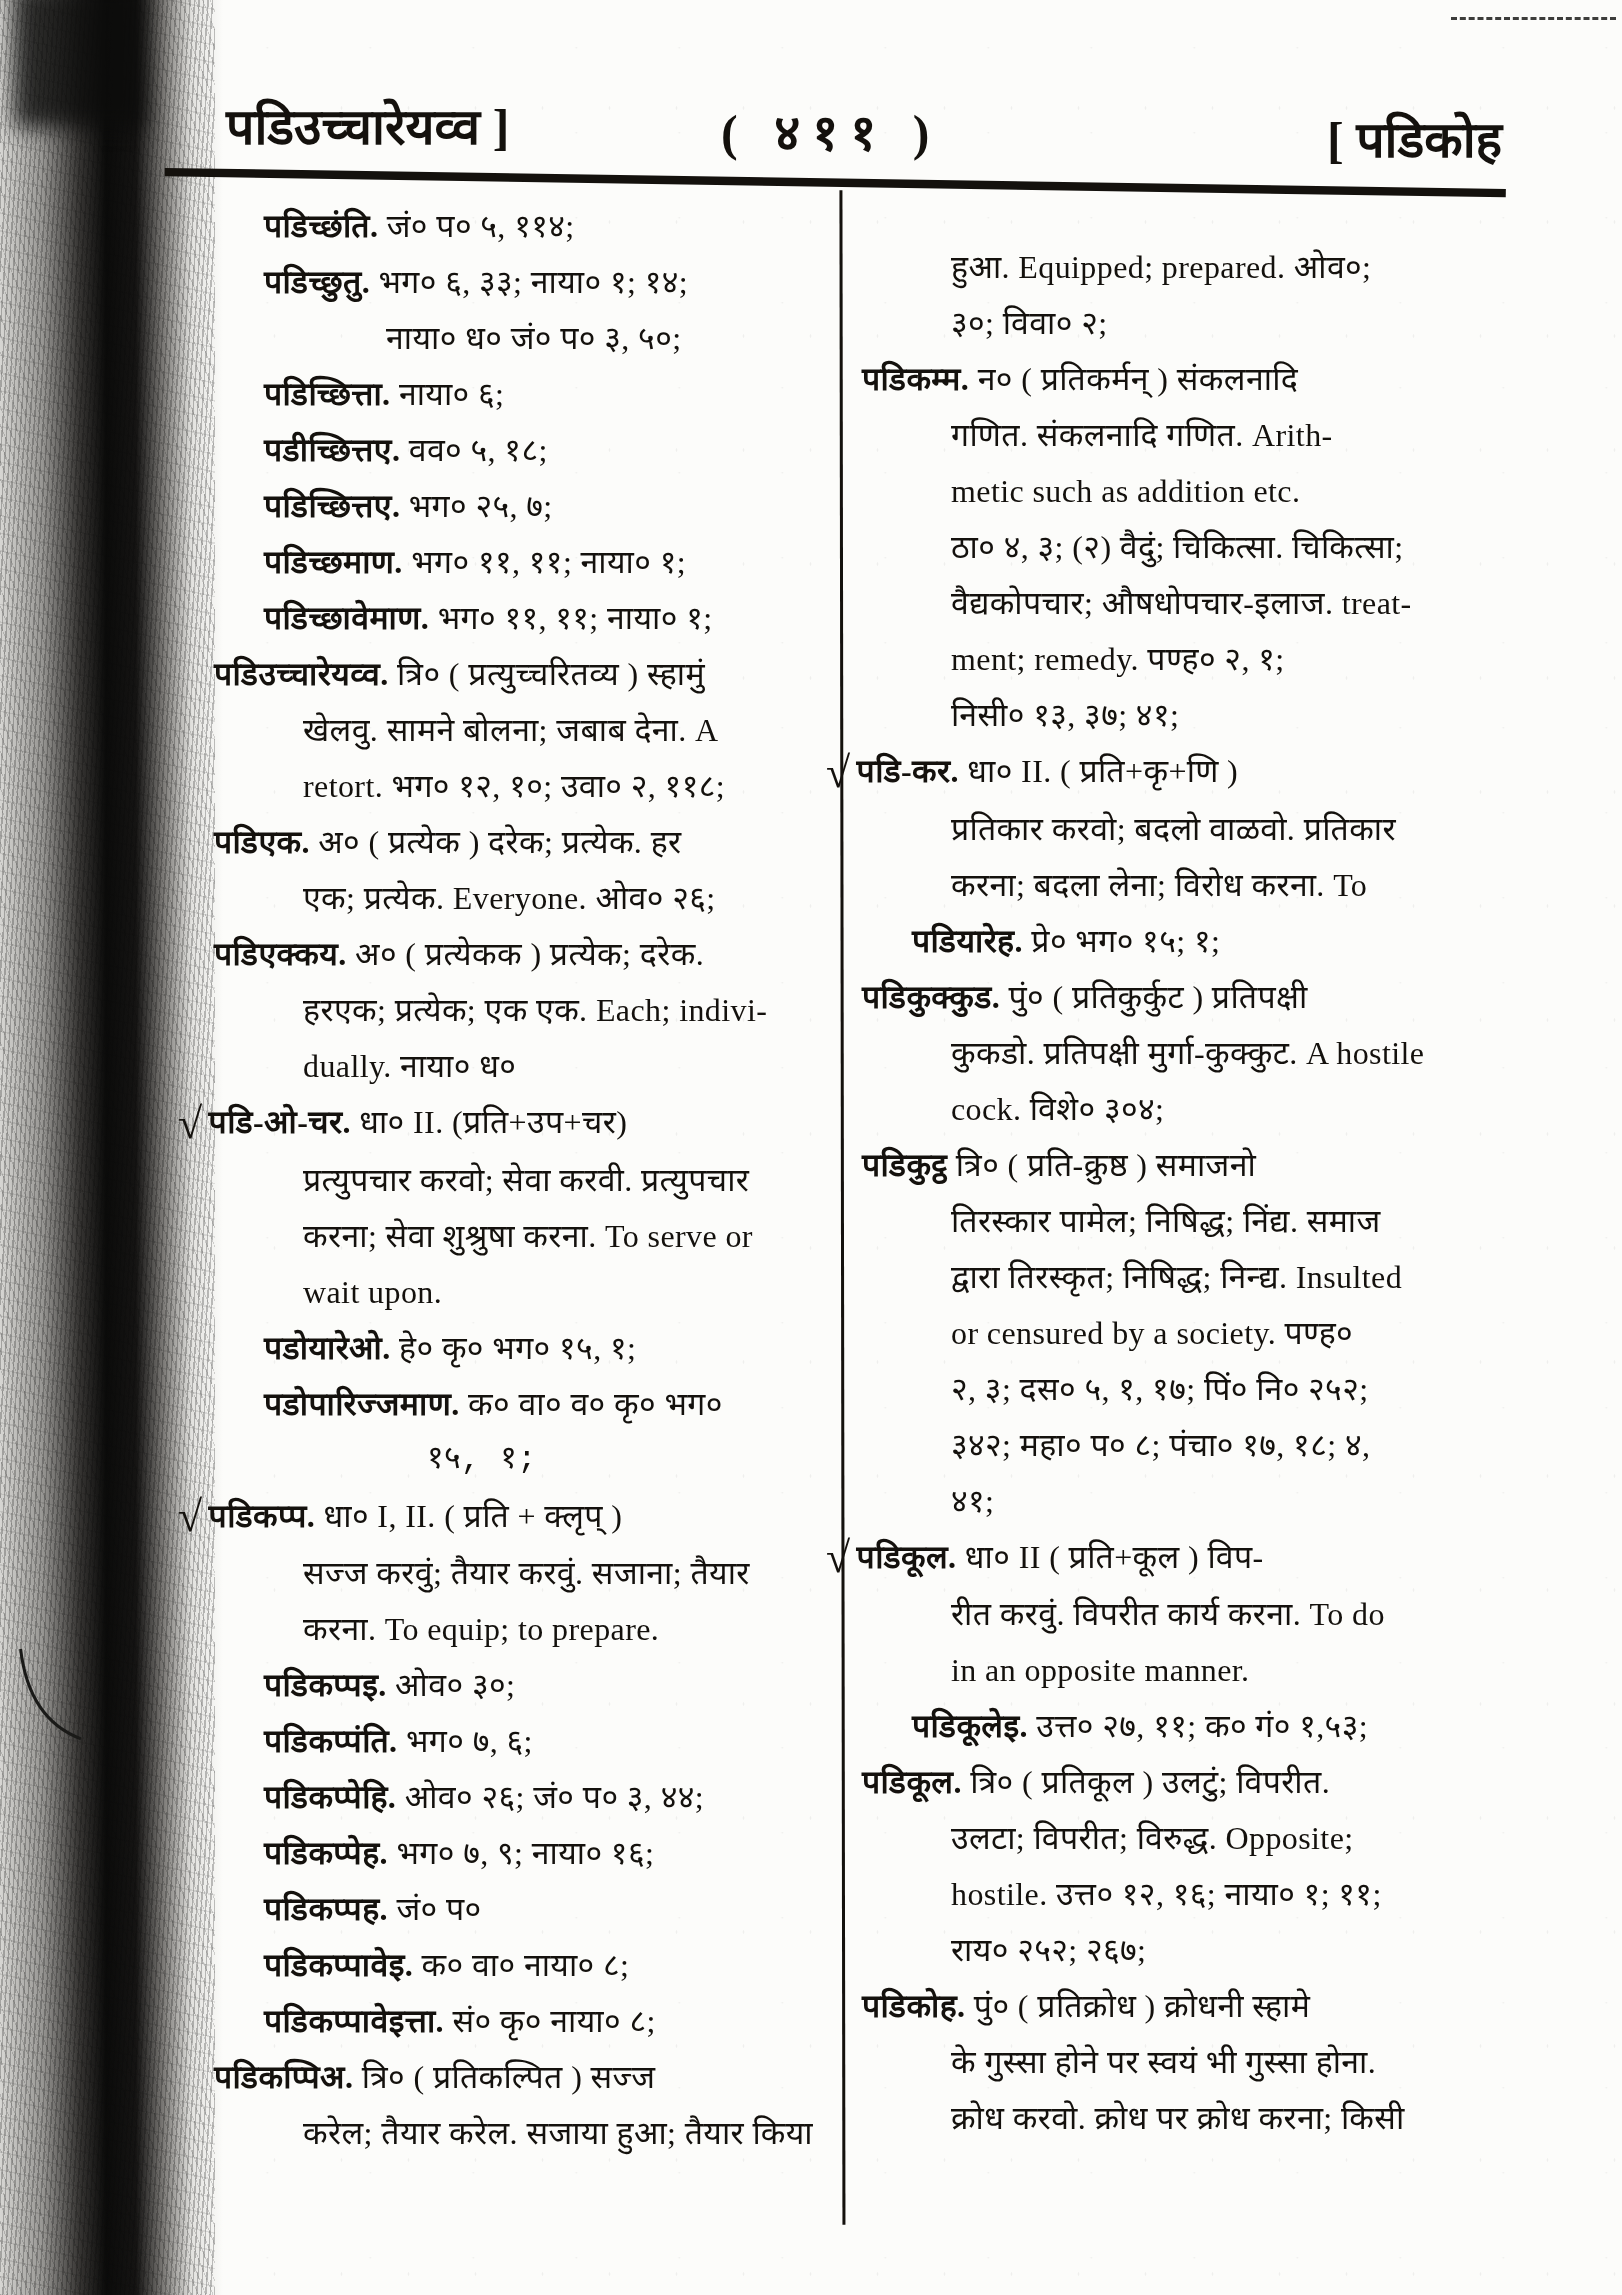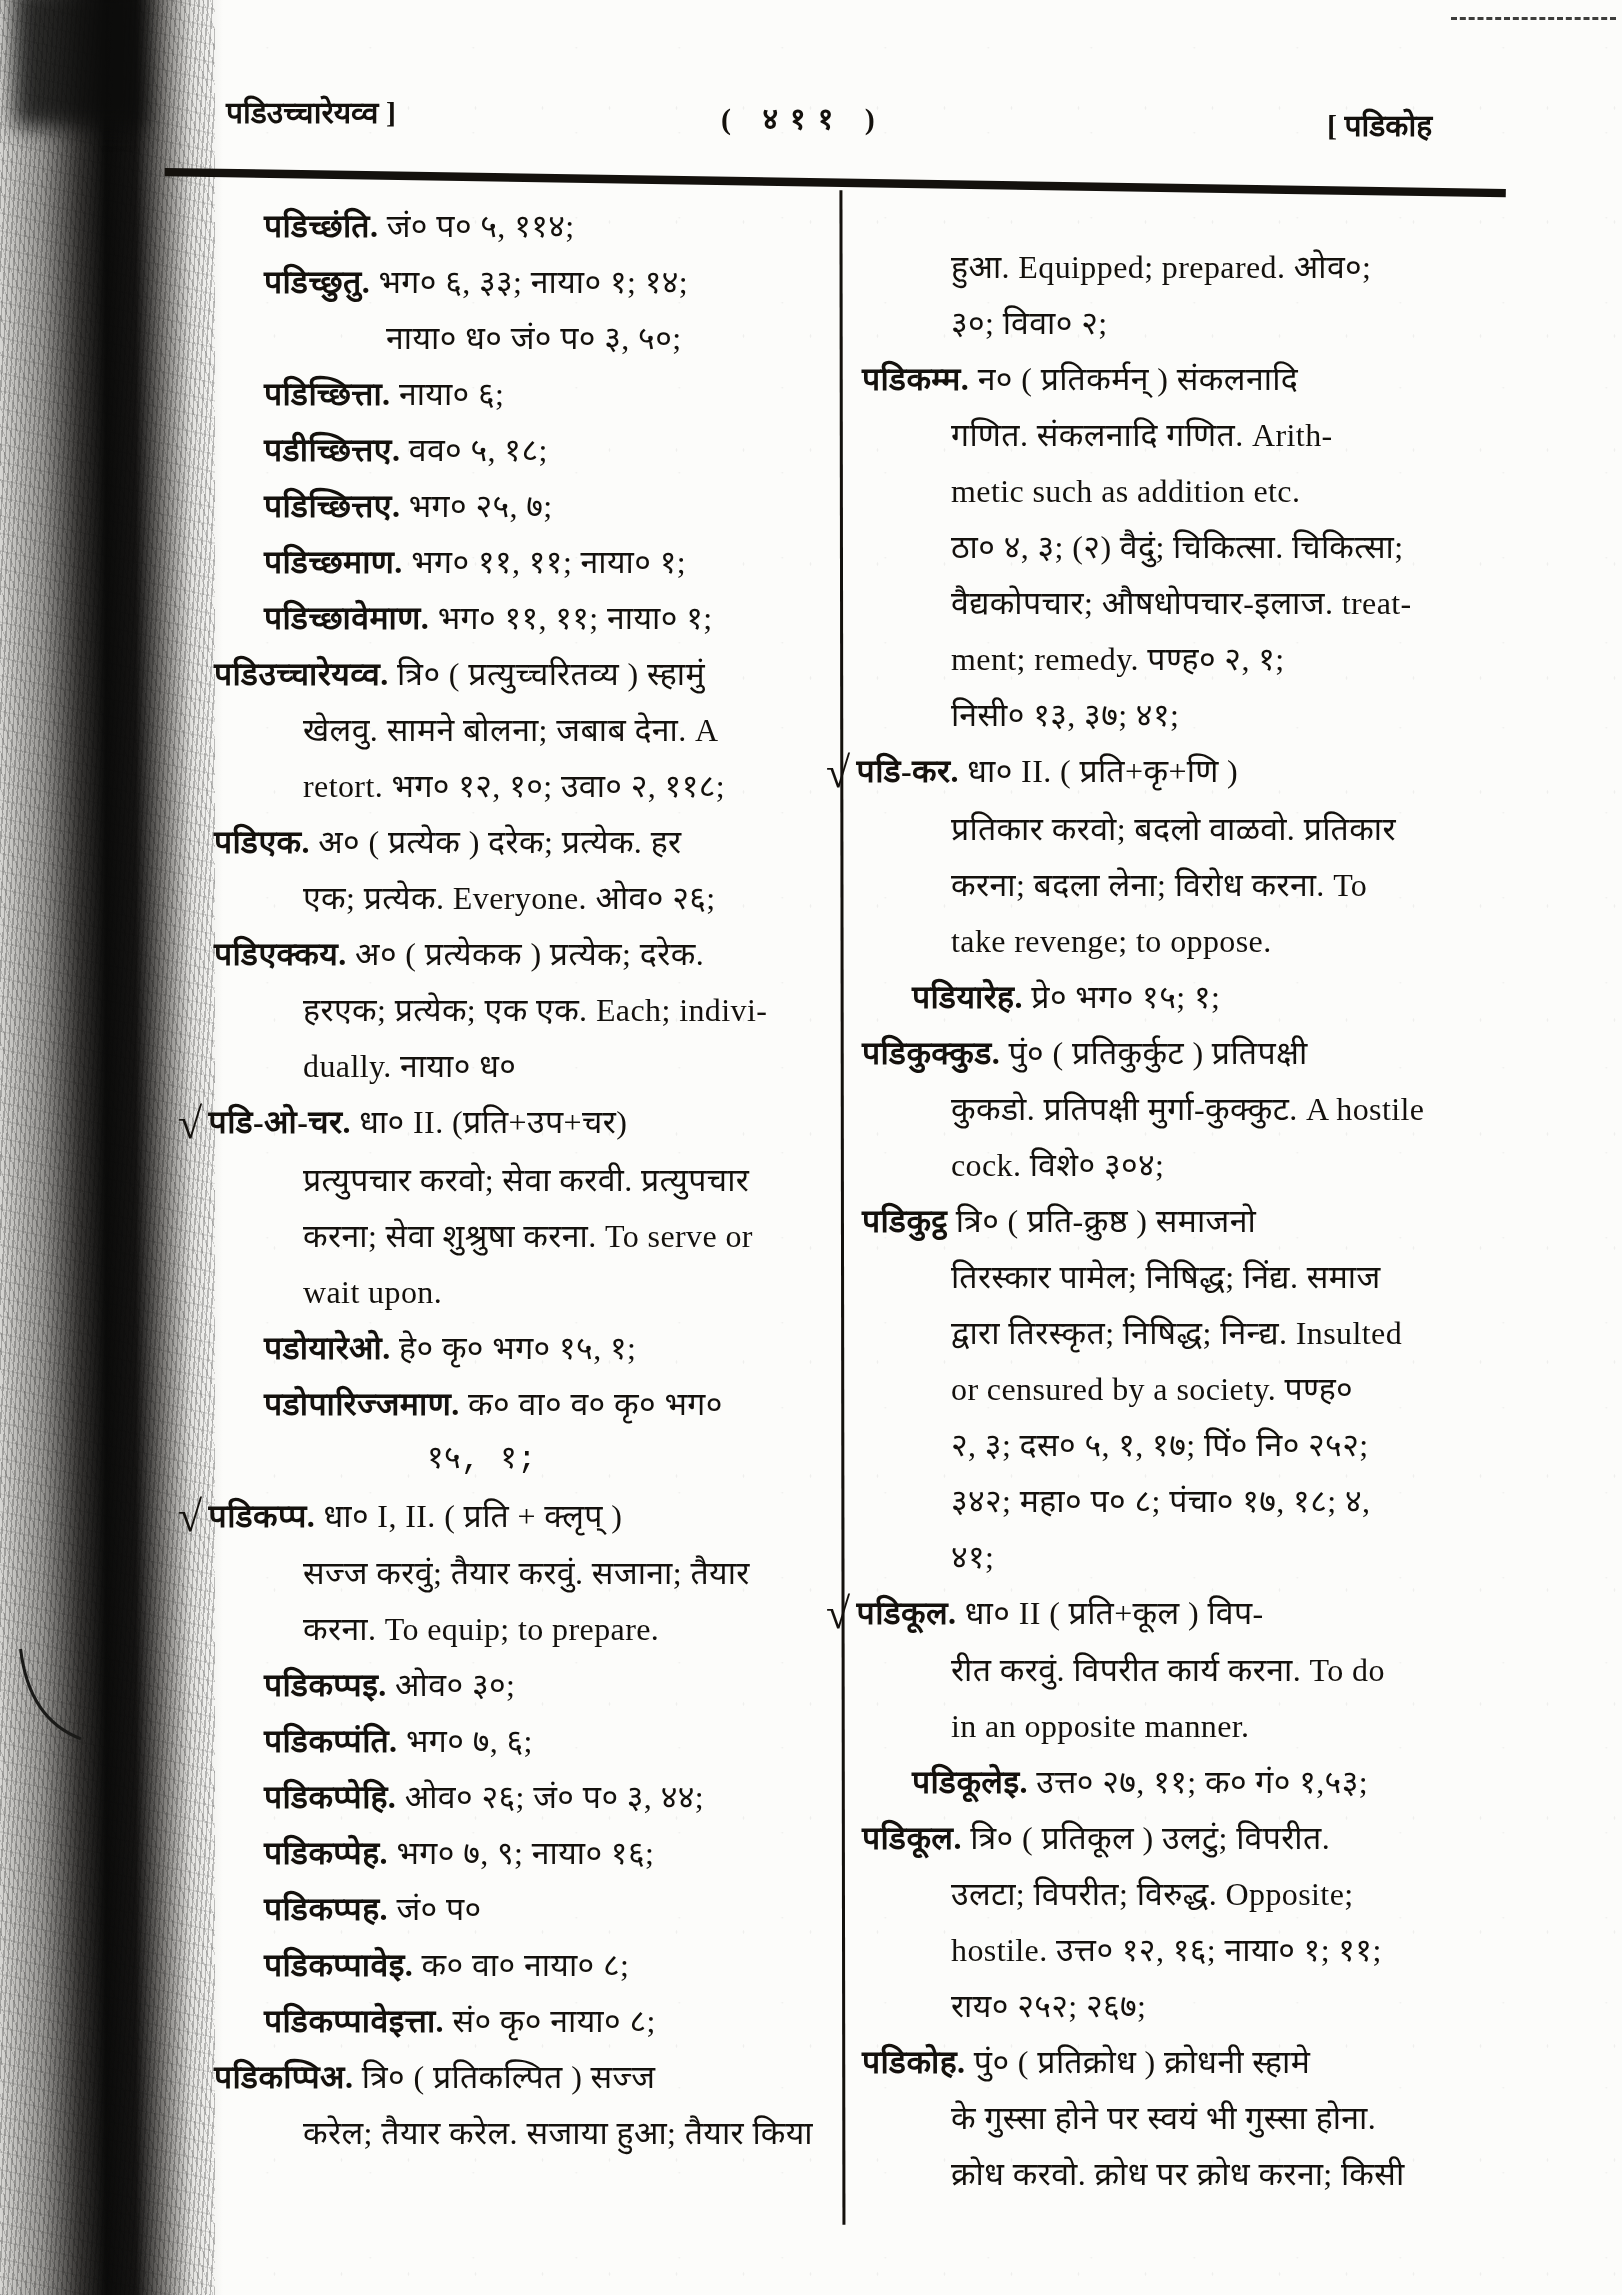--- a/index.html
+++ b/index.html
@@ -39,21 +39,21 @@
     position:absolute; left:13.6px; top:-15px; width:132px; height:143px;
     background:#0c0c0b; filter:blur(10.6px); opacity:0.8;
   }
 
   .dash-artifact {
     position:absolute; top:16.6px; left:1451px; width:165px; height:0;
     border-top:3px dashed #1c1c1a; opacity:0.85;
   }
 
   
-  .running-head { position:absolute; font-weight:700; font-size:30px; white-space:nowrap; }
+  .running-head { position:absolute; font-weight:700; font-size:50px; white-space:nowrap; }
   .rh-left  { left:226px; top:91px; }
   .rh-center{ left:721px; top:97px; font-weight:700; letter-spacing:12px; }
   .rh-right { left:1327px; top:104px; }
 
   svg.overlay { position:absolute; left:0; top:0; pointer-events:none; }
 
   
   .col { position:absolute; }
   .col-left  { left:214px; top:198px; width:617px; }
   .col-right { left:862px; top:239px; width:685px; }
@@ -134,21 +134,20 @@
       <div class="line i0"><span class="head">पडिकम्म.</span><span class="rest"> न० ( प्रतिकर्मन् ) संकलनादि</span></div>
       <div class="line i2"><span class="rest">गणित. संकलनादि गणित. Arith-</span></div>
       <div class="line i2"><span class="rest">metic such as addition etc.</span></div>
       <div class="line i2"><span class="rest">ठा० ४, ३; (२) वैदुं; चिकित्सा. चिकित्सा;</span></div>
       <div class="line i2"><span class="rest">वैद्यकोपचार; औषधोपचार-इलाज. treat-</span></div>
       <div class="line i2"><span class="rest">ment; remedy. पण्ह० २, १;</span></div>
       <div class="line i2"><span class="rest">निसी० १३, ३७; ४१;</span></div>
       <div class="line i0 has-root"><span class="root">√</span><span class="head">पडि-कर.</span><span class="rest"> धा० II. ( प्रति+कृ+णि )</span></div>
       <div class="line i2"><span class="rest">प्रतिकार करवो; बदलो वाळवो. प्रतिकार</span></div>
       <div class="line i2"><span class="rest">करना; बदला लेना; विरोध करना. To</span></div>
-      <div class="line i2"><span class="rest">take revenge; to oppose.</span></div>
       <div class="line i1"><span class="head">पडियारेह.</span><span class="rest"> प्रे० भग० १५; १;</span></div>
       <div class="line i0"><span class="head">पडिकुक्कुड.</span><span class="rest"> पुं० ( प्रतिकुर्कुट ) प्रतिपक्षी</span></div>
       <div class="line i2"><span class="rest">कुकडो. प्रतिपक्षी मुर्गा-कुक्कुट. A hostile</span></div>
       <div class="line i2"><span class="rest">cock. विशे० ३०४;</span></div>
       <div class="line i0"><span class="head">पडिकुट्ठ</span><span class="rest"> त्रि० ( प्रति-क्रुष्ठ ) समाजनो</span></div>
       <div class="line i2"><span class="rest">तिरस्कार पामेल; निषिद्ध; निंद्य. समाज</span></div>
       <div class="line i2"><span class="rest">द्वारा तिरस्कृत; निषिद्ध; निन्द्य. Insulted</span></div>
       <div class="line i2"><span class="rest">or censured by a society. पण्ह०</span></div>
       <div class="line i2"><span class="rest">२, ३; दस० ५, १, १७; पिं० नि० २५२;</span></div>
       <div class="line i2"><span class="rest">३४२; महा० प० ८; पंचा० १७, १८; ४,</span></div>

